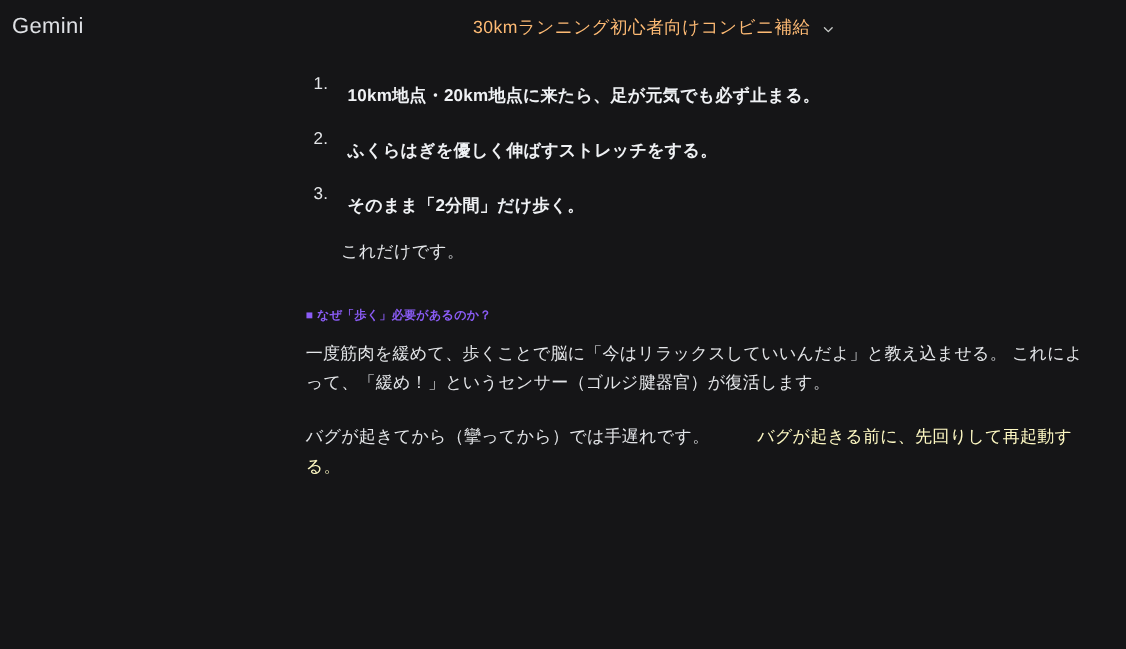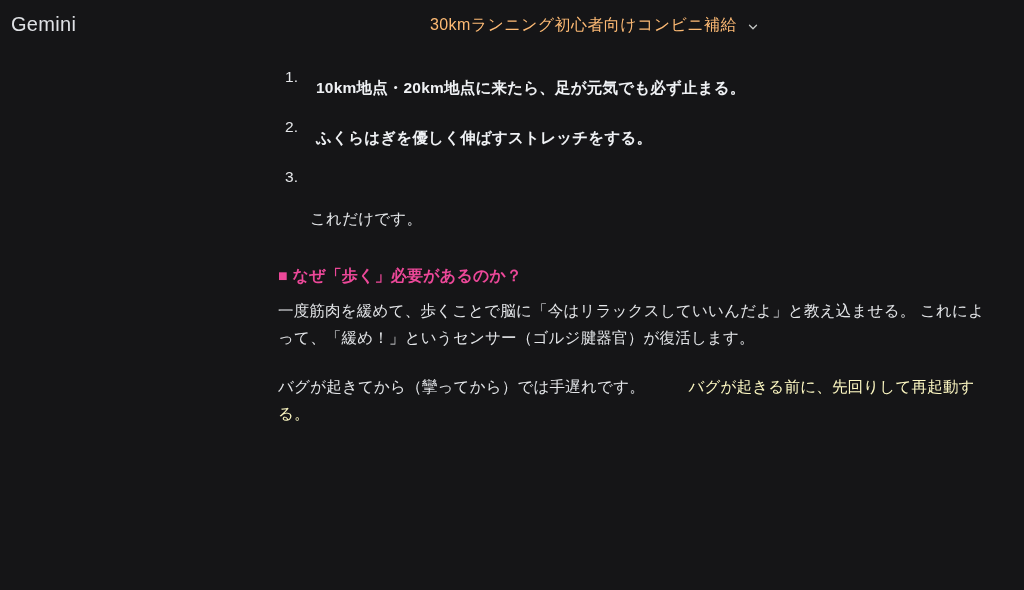--- a/index.html
+++ b/index.html
@@ -90,25 +90,25 @@
   }
   .para {
     font-size: 15.5px;
     line-height: 27px;
     margin: 0 0 22px 0;
     letter-spacing: 0.2px;
     color: #e4e6e9;
   }
   .intro { margin-bottom: 0; margin-left: 32px; }
   .heading {
-    font-size: 16px;
+    font-size: 11px;
     line-height: 26px;
     margin: 31px 0 8px 0;
     font-weight: 700;
-    color: #ec4899;
+    color: #8b5cf6;
     letter-spacing: 0.2px;
   }
   .bold {
     font-weight: 400;
     color: #fef9c3;
     margin-left: 39px;
   }
 </style>
 </head>
 <body>
@@ -134,20 +134,21 @@
       <li class="step">
         <span class="num">1.</span>
         <span class="txt">10km地点・20km地点に来たら、足が元気でも必ず止まる。</span>
       </li>
       <li class="step">
         <span class="num">2.</span>
         <span class="txt">ふくらはぎを優しく伸ばすストレッチをする。</span>
       </li>
       <li class="step">
         <span class="num">3.</span>
+        <span class="txt">そのまま「2分間」だけ歩く。</span>
       </li>
     </ol>
 
     <p class="para intro">これだけです。</p>
 
     <h3 class="heading">■ なぜ「歩く」必要があるのか？</h3>
 
     <p class="para"><span>一度筋肉を緩めて、歩くことで脳に「今はリラックスしていいんだよ」と教え込ませる。 これによって、「緩め！」というセンサー（ゴルジ腱器官）が復活します。</span></p>
     <p class="para"><span>バグが起きてから（攣ってから）では手遅れです。 </span><span class="bold">バグが起きる前に、先回りして再起動する。</span></p>
 

